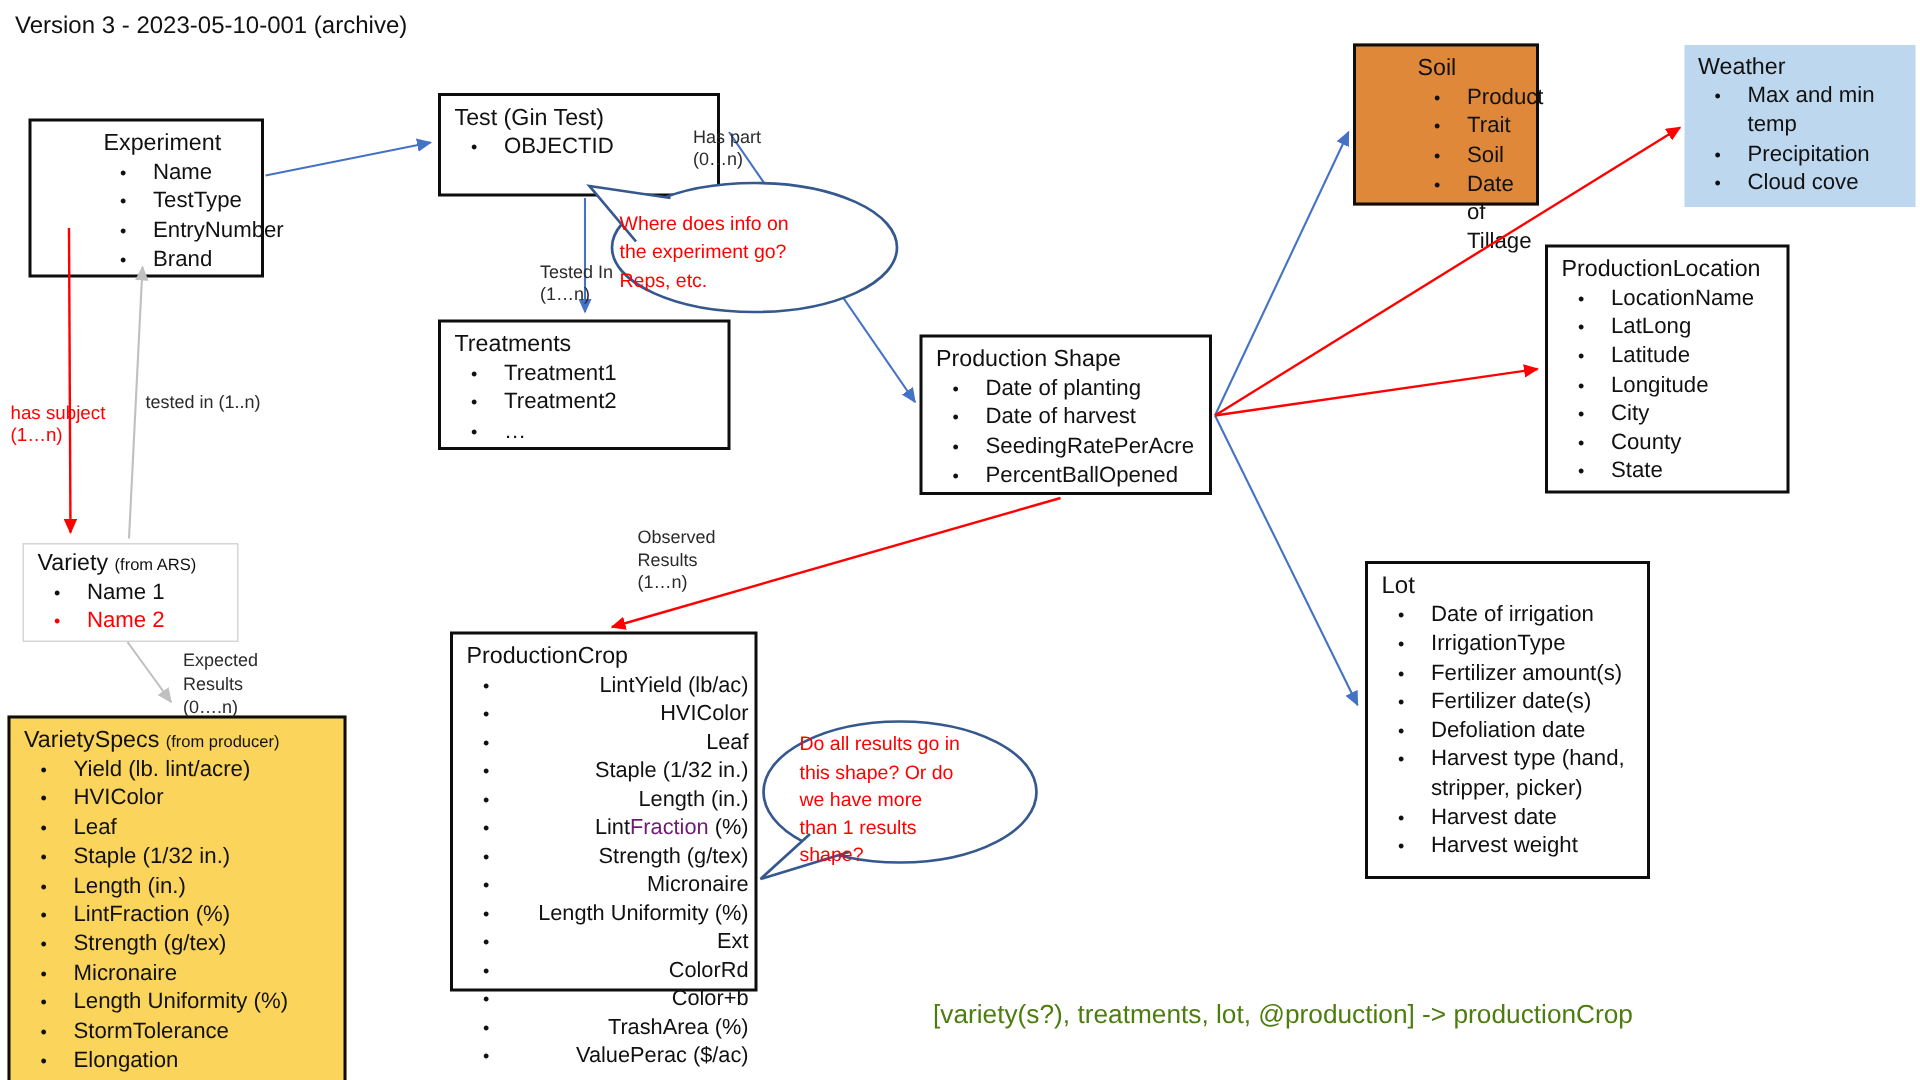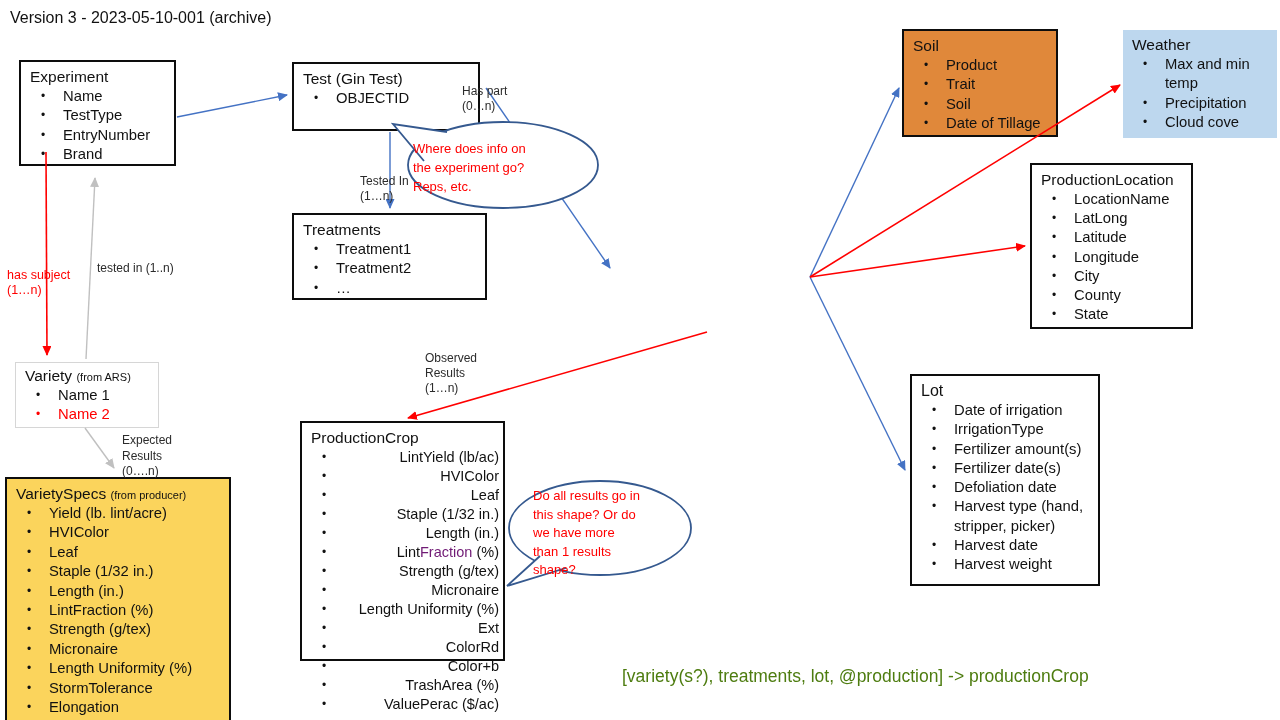--- a/index.html
+++ b/index.html
@@ -9,25 +9,25 @@
   .footer{position:absolute;left:622px;top:666px;font-size:17.5px;color:#4d7c0f;z-index:2;}
 
   
   .box{position:absolute;background:#fff;border:2.5px solid #0d0d0d;box-sizing:border-box;z-index:1;}
   .box-title{font-size:15.5px;padding:6px 8px 1px 9px;}
   .title-suffix{font-size:11px;}
   ul.fields{list-style:none;margin:0;padding:0 4px 0 0;}
   ul.fields li{position:relative;padding-left:42px;font-size:14.8px;line-height:19.3px;}
   ul.fields li::before{content:"•";position:absolute;left:20px;font-size:12px;}
 
-  .experiment{left:19px;top:60px;width:157px;height:106px;}
+  .experiment{left:19px;top:79px;width:157px;height:106px;padding-left:39px;}
   .test{left:292px;top:62px;width:188px;height:69px;}
   .treatments{left:292px;top:213px;width:195px;height:87px;}
   .production-shape{left:613px;top:223px;width:195px;height:107px;}
-  .soil{left:902px;top:29px;width:156px;height:108px;border-width:2px;}
+  .soil{left:902px;top:29px;width:124px;height:108px;border-width:2px;padding-left:32px;}
   .weather{left:1123px;top:30px;width:154px;height:108px;border:none;}
   .production-location{left:1030px;top:163px;width:163px;height:166px;}
   .production-location ul.fields li{line-height:19.2px;}
   .lot{left:910px;top:374px;width:190px;height:212px;}
   .lot .box-title{font-size:16px;}
   .variety{left:15px;top:362px;width:144px;height:66px;border:1.5px solid #d6d6d6;}
   .variety .box-title{padding-top:4px;}
   .variety-specs{left:5px;top:477px;width:226px;height:260px;}
   .variety-specs ul.fields li{line-height:19.4px;}
   .production-crop{left:300px;top:421px;width:205px;height:240px;}
@@ -78,20 +78,29 @@
 
   <div class="box treatments">
     <div class="box-title">Treatments</div>
     <ul class="fields">
         <li>Treatment1</li>
         <li>Treatment2</li>
         <li>…</li>
       </ul>
   </div>
 
+  <div class="box production-shape">
+    <div class="box-title">Production Shape</div>
+    <ul class="fields">
+        <li>Date of planting</li>
+        <li>Date of harvest</li>
+        <li>SeedingRatePerAcre</li>
+        <li>PercentBallOpened</li>
+      </ul>
+  </div>
 
   <div class="box soil" style="background: rgb(224, 136, 58);">
     <div class="box-title">Soil</div>
     <ul class="fields">
         <li>Product</li>
         <li>Trait</li>
         <li>Soil</li>
         <li>Date of Tillage</li>
       </ul>
   </div>

